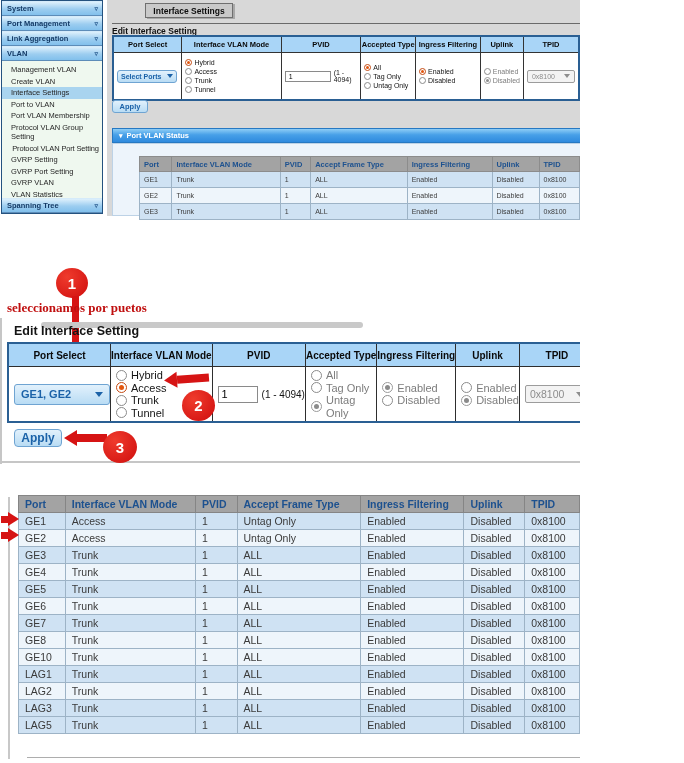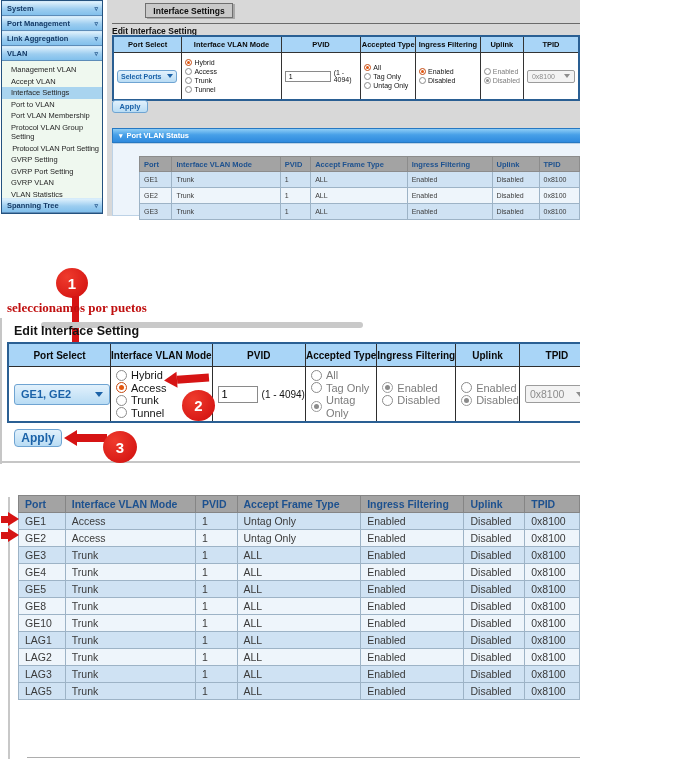--- a/index.html
+++ b/index.html
@@ -105,21 +105,21 @@
     <div class="sb-hdr">
       <span>Link Aggregation</span>
       <span class="sb-arrow">▿</span>
     </div>
     <div class="sb-hdr">
       <span>VLAN</span>
       <span class="sb-arrow">▿</span>
     </div>
     <div class="sb-menu">
       <div class="sb-item">Management VLAN</div>
-      <div class="sb-item">Accept VLAN</div>
+      <div class="sb-item">Create VLAN</div>
       <div class="sb-item active">Interface Settings</div>
       <div class="sb-item">Port to VLAN</div>
       <div class="sb-item">Port VLAN Membership</div>
       <div class="sb-item wrap2">Protocol VLAN Group Setting</div>
       <div class="sb-item nowrap">Protocol VLAN Port Setting</div>
       <div class="sb-item">GVRP Setting</div>
       <div class="sb-item">GVRP Port Setting</div>
       <div class="sb-item">GVRP VLAN</div>
       <div class="sb-item">VLAN Statistics</div>
     </div>
@@ -478,20 +478,38 @@
         <tr class="odd">
           <td>GE5</td>
           <td>Trunk</td>
           <td>1</td>
           <td>ALL</td>
           <td>Enabled</td>
           <td>Disabled</td>
           <td>0x8100</td>
         </tr>
         <tr class="even">
+          <td>GE6</td>
+          <td>Trunk</td>
+          <td>1</td>
+          <td>ALL</td>
+          <td>Enabled</td>
+          <td>Disabled</td>
+          <td>0x8100</td>
+        </tr>
+        <tr class="odd">
+          <td>GE7</td>
+          <td>Trunk</td>
+          <td>1</td>
+          <td>ALL</td>
+          <td>Enabled</td>
+          <td>Disabled</td>
+          <td>0x8100</td>
+        </tr>
+        <tr class="even">
           <td>GE8</td>
           <td>Trunk</td>
           <td>1</td>
           <td>ALL</td>
           <td>Enabled</td>
           <td>Disabled</td>
           <td>0x8100</td>
         </tr>
         <tr class="even">
           <td>GE10</td>

